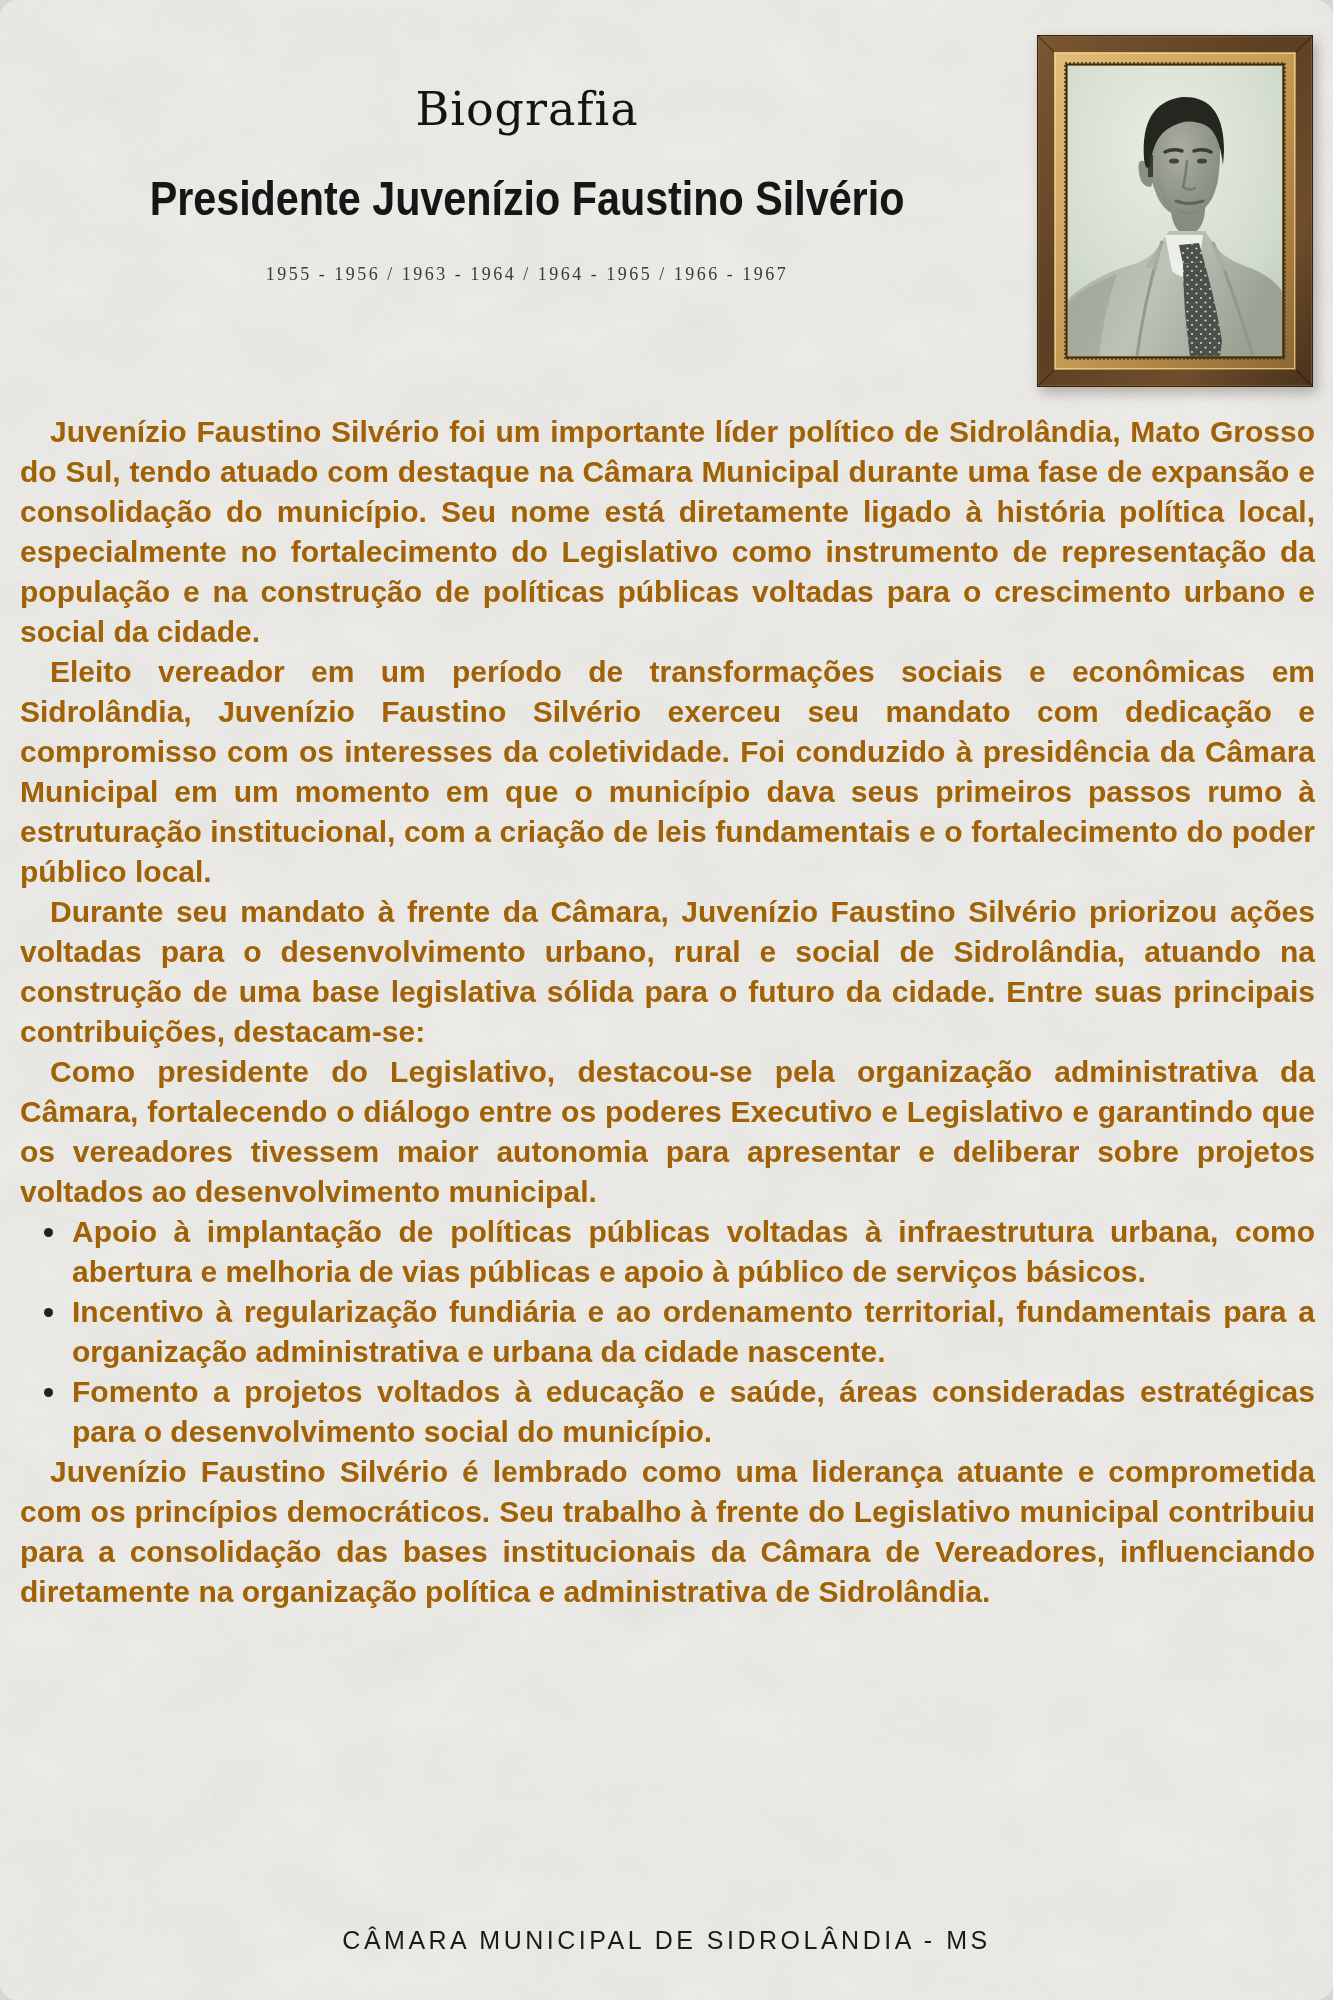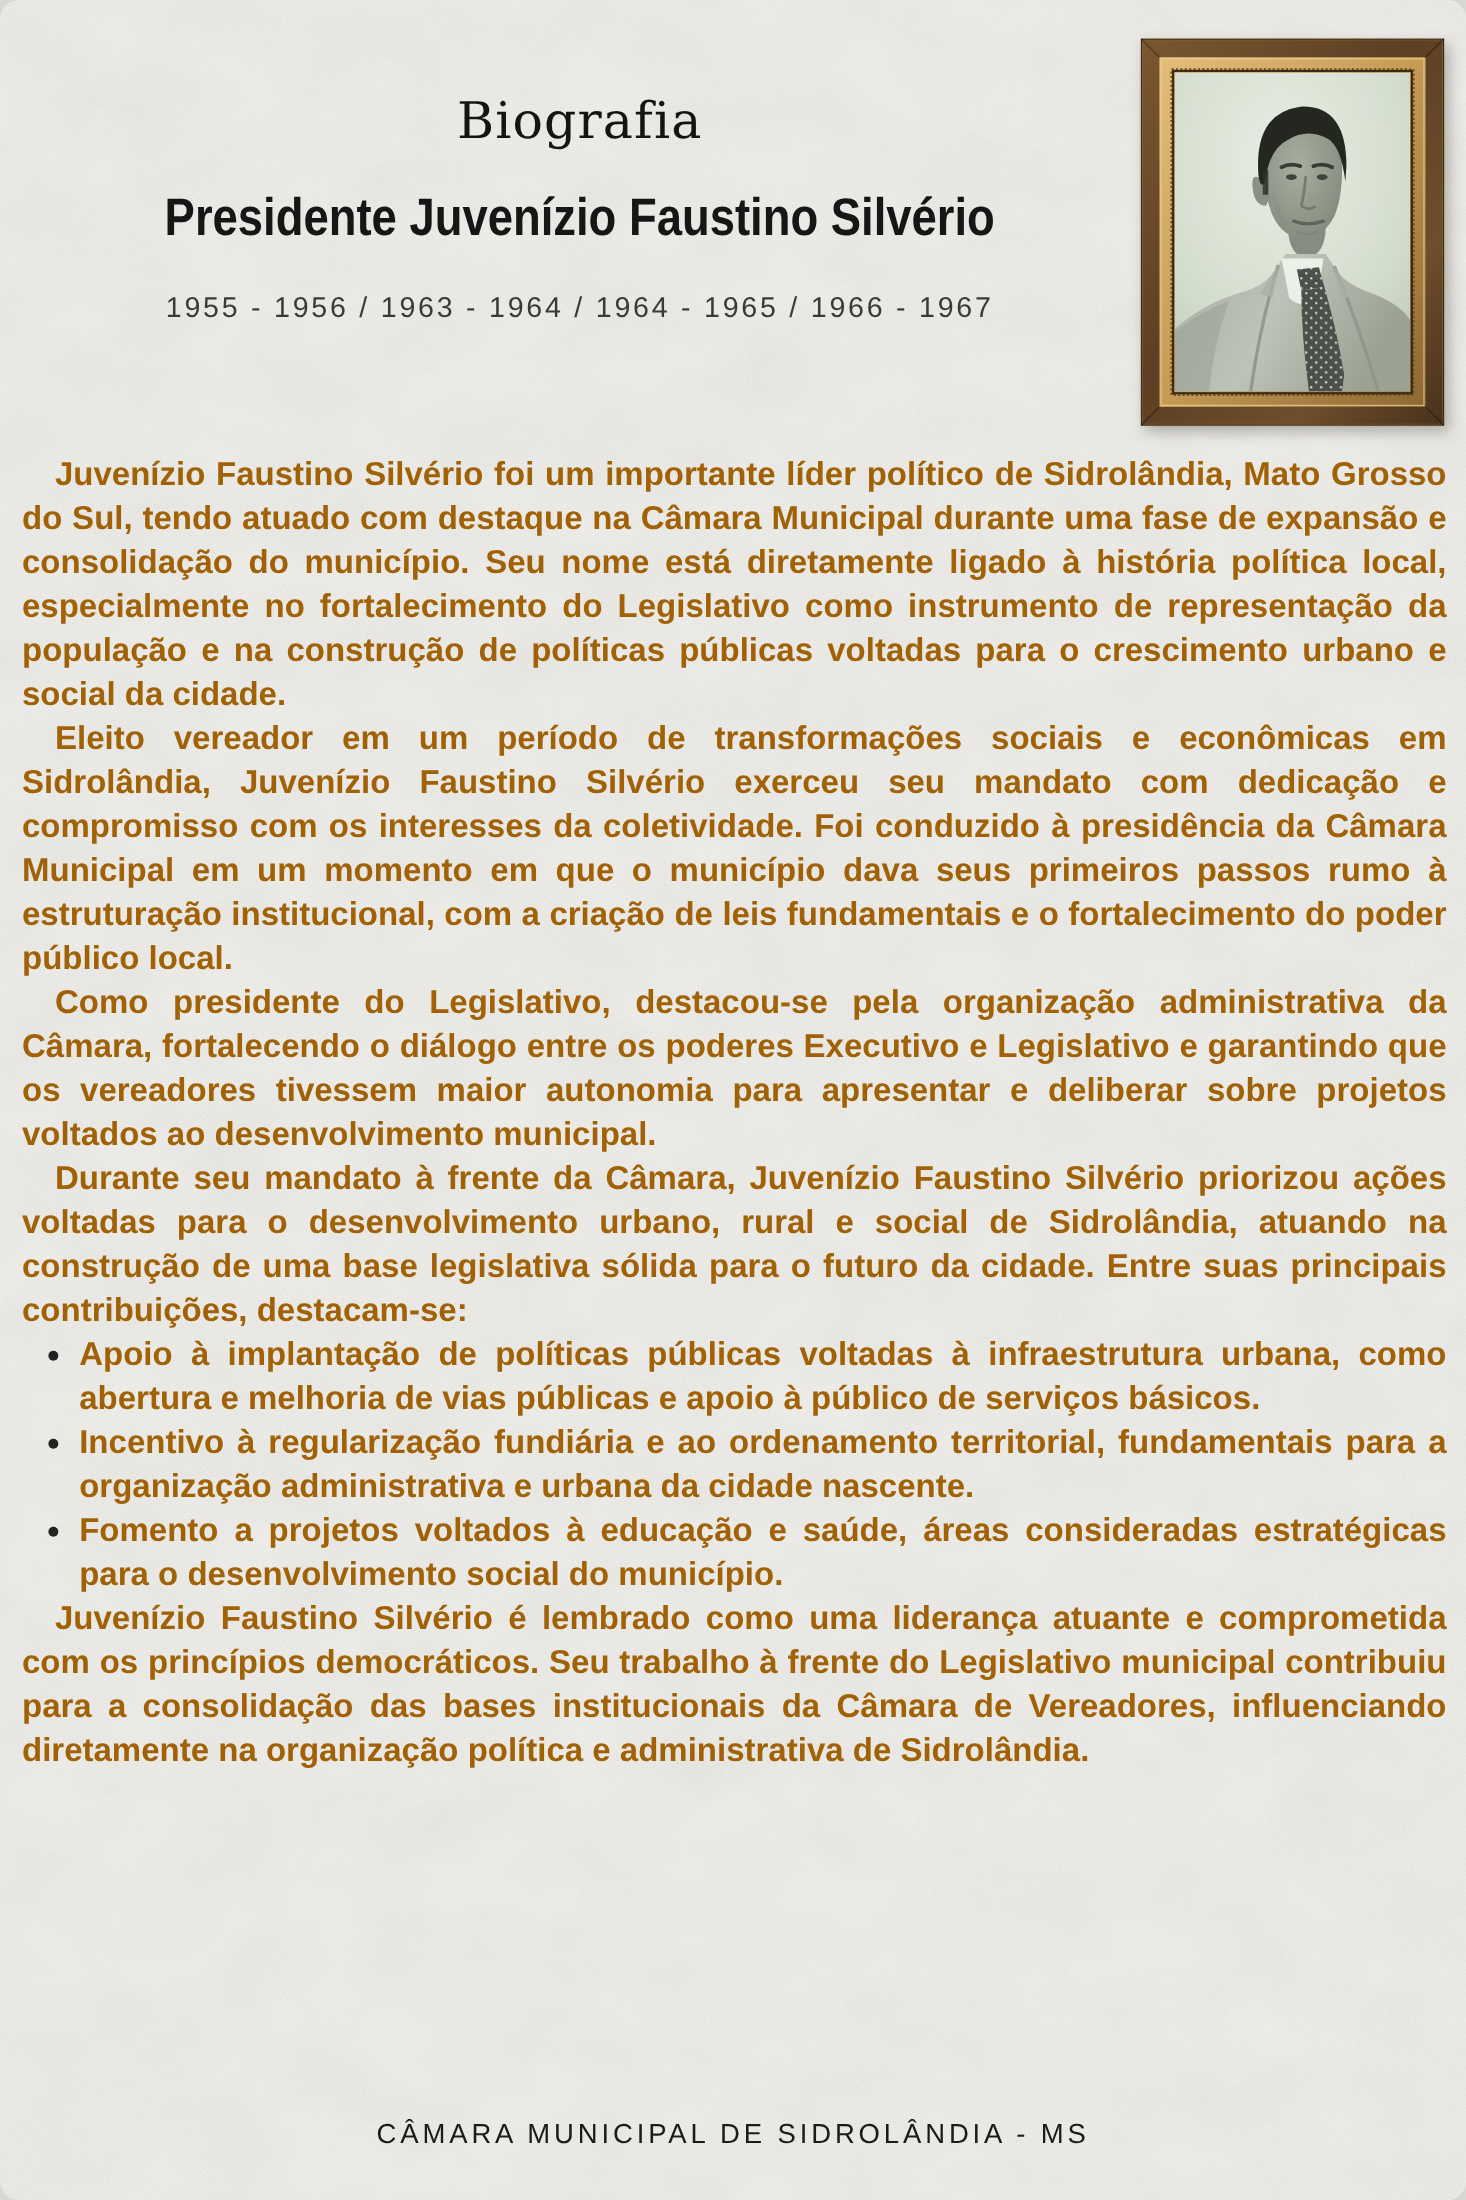--- a/index.html
+++ b/index.html
@@ -17,21 +17,21 @@
     margin-top:86px;
     font-family:"DejaVu Serif",serif;
     font-size:46px;line-height:1;letter-spacing:1px;color:#141414;
   }
   .name{
     margin:42px 0 0;font-size:48px;line-height:1.05;font-weight:700;
     color:#161616;transform:scaleX(0.86);transform-origin:50% 50%;
     white-space:nowrap;
   }
   .terms{
-    margin-top:40px;font-size:26px;letter-spacing:2.5px;color:#3a3a3a;
+    margin-top:40px;font-size:18px;letter-spacing:2.5px;color:#3a3a3a;font-family:Liberation Serif, serif;
   }
 
   .portrait{position:absolute;left:1037px;top:35px;width:276px;height:352px;margin:0;}
   .portrait svg{display:block;box-shadow:4px 6px 12px rgba(70,62,48,.35);}
 
   .body{
     position:absolute;left:20px;top:412px;width:1295px;
     font-size:30px;line-height:40px;text-align:justify;color:#a16207;font-weight:bold;
   }
   .body p{margin:0;text-indent:30px;}
@@ -154,22 +154,22 @@
         <path d="M142,176 Q151,180 160,176" stroke="#7c8175" stroke-width="2" fill="none" opacity="0.6" stroke-linecap="round"></path>
         <path d="M121,142 Q125,160 133,170" stroke="#878c80" stroke-width="4" fill="none" opacity="0.35"></path>
         <path d="M180,142 Q177,158 170,168" stroke="#878c80" stroke-width="4" fill="none" opacity="0.3"></path>
       </g>
     </svg>
   </figure>
 
   <main class="body">
     <p>Juvenízio Faustino Silvério foi um importante líder político de Sidrolândia, Mato Grosso do Sul, tendo atuado com destaque na Câmara Municipal durante uma fase de expansão e consolidação do município. Seu nome está diretamente ligado à história política local, especialmente no fortalecimento do Legislativo como instrumento de representação da população e na construção de políticas públicas voltadas para o crescimento urbano e social da cidade.</p>
     <p>Eleito vereador em um período de transformações sociais e econômicas em Sidrolândia, Juvenízio Faustino Silvério exerceu seu mandato com dedicação e compromisso com os interesses da coletividade. Foi conduzido à presidência da Câmara Municipal em um momento em que o município dava seus primeiros passos rumo à estruturação institucional, com a criação de leis fundamentais e o fortalecimento do poder público local.</p>
+    <p>Durante seu mandato à frente da Câmara, Juvenízio Faustino Silvério priorizou ações voltadas para o desenvolvimento urbano, rural e social de Sidrolândia, atuando na construção de uma base legislativa sólida para o futuro da cidade. Entre suas principais contribuições, destacam-se:</p>
     <p>Como presidente do Legislativo, destacou-se pela organização administrativa da Câmara, fortalecendo o diálogo entre os poderes Executivo e Legislativo e garantindo que os vereadores tivessem maior autonomia para apresentar e deliberar sobre projetos voltados ao desenvolvimento municipal.</p>
-    <p>Durante seu mandato à frente da Câmara, Juvenízio Faustino Silvério priorizou ações voltadas para o desenvolvimento urbano, rural e social de Sidrolândia, atuando na construção de uma base legislativa sólida para o futuro da cidade. Entre suas principais contribuições, destacam-se:</p>
     <ul>
       <li>Apoio à implantação de políticas públicas voltadas à infraestrutura urbana, como abertura e melhoria de vias públicas e apoio à público de serviços básicos.</li>
       <li>Incentivo à regularização fundiária e ao ordenamento territorial, fundamentais para a organização administrativa e urbana da cidade nascente.</li>
       <li>Fomento a projetos voltados à educação e saúde, áreas consideradas estratégicas para o desenvolvimento social do município.</li>
     </ul>
     <p>Juvenízio Faustino Silvério é lembrado como uma liderança atuante e comprometida com os princípios democráticos. Seu trabalho à frente do Legislativo municipal contribuiu para a consolidação das bases institucionais da Câmara de Vereadores, influenciando diretamente na organização política e administrativa de Sidrolândia.</p>
   </main>
 
   <footer class="footer">
     <span>CÂMARA MUNICIPAL DE SIDROLÂNDIA - MS</span>

